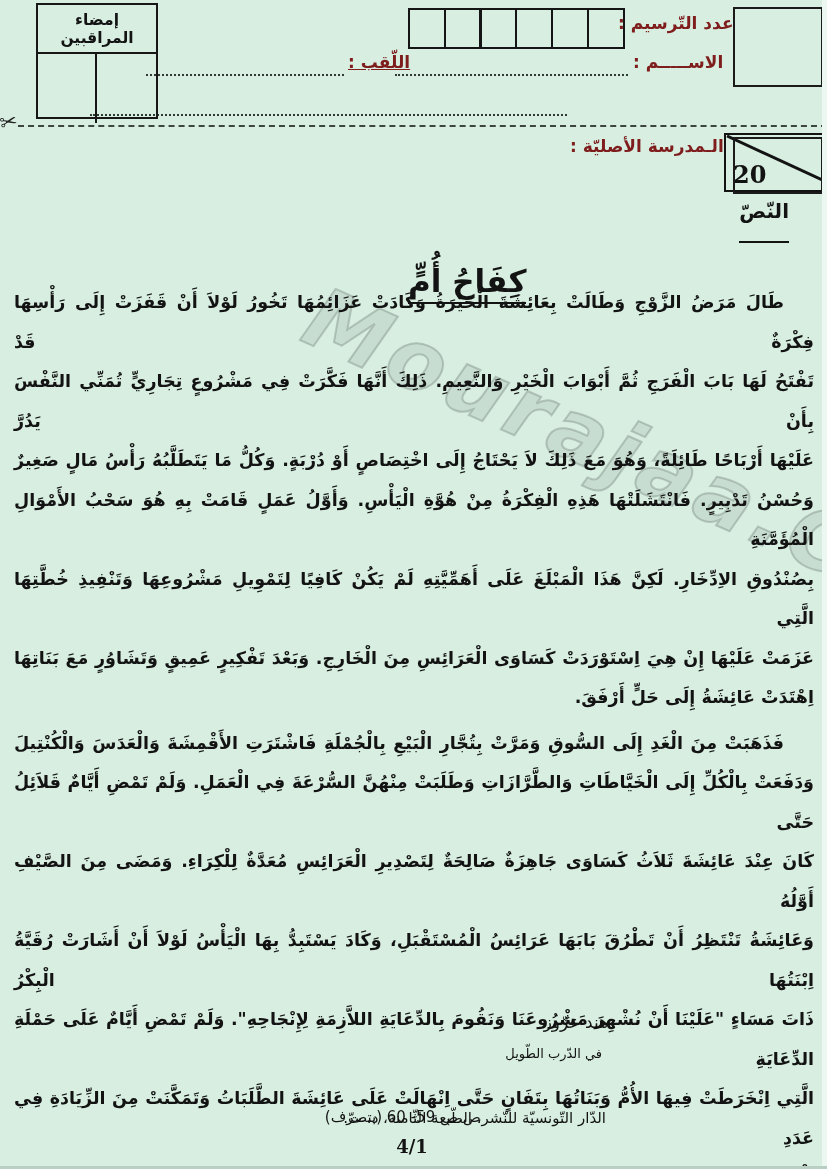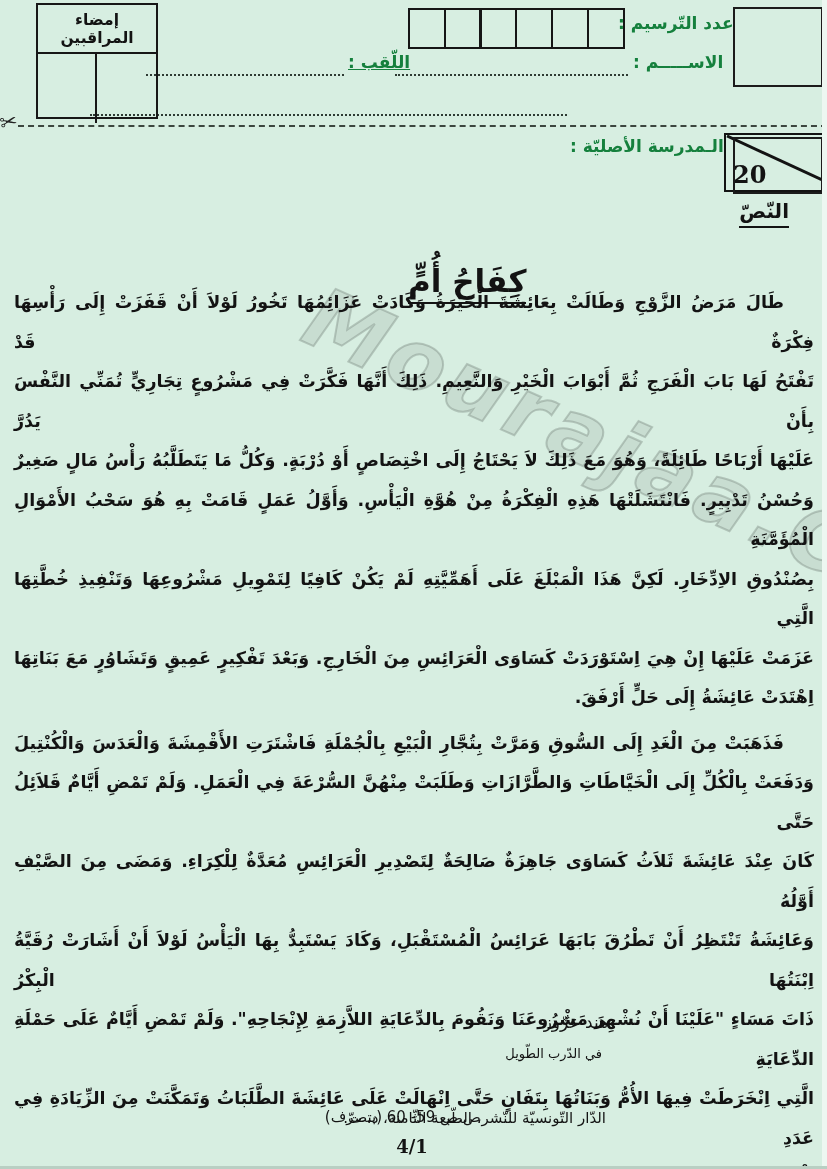--- a/index.html
+++ b/index.html
@@ -4,35 +4,35 @@
 <style>
   html,body{margin:0;padding:0;background:#cfe6da;}
   .page{
     position:relative;width:827px;height:1169px;overflow:hidden;
     background:#d7eee1;
     font-family:"DejaVu Sans",sans-serif;
     color:#131313;direction:rtl;
   }
   
   .abs{position:absolute;}
-  .hdr-label{font-weight:bold;font-size:17px;color:#15803d;white-space:nowrap;}
+  .hdr-label{font-weight:bold;font-size:17px;color:#7f1d1d;white-space:nowrap;}
   .sq-box{border:2.5px solid #1b1b1b;background:transparent;}
   .reg-boxes{display:flex;flex-direction:row;}
   .reg-cell{width:34px;height:37px;border:2.2px solid #151515;margin-left:-2.2px;}
   .dotline{border-bottom:2px dotted #2e3a33;height:20px;}
   .sup-box{border:2.5px solid #171717;}
   .sup-head{border-bottom:2.3px solid #171717;text-align:center;font-weight:bold;font-size:15.5px;padding:6px 2px 5px;}
   .sup-cells{position:relative;height:69px;}
   .sup-div{position:absolute;top:0;bottom:0;right:59px;width:2.3px;background:#171717;}
   .cutline{border-top:2px dashed #3c463f;height:0;}
   .scissors{font-size:21px;color:#222;transform:rotate(-12deg);line-height:1;}
   .score-box{border:2.5px solid #131313;position:relative;}
   .score-num{position:absolute;left:7px;bottom:1px;font-family:"DejaVu Serif",serif;font-weight:bold;font-size:24px;}
   
-  .section-label{font-weight:bold;font-size:20px;border-bottom:2.2px solid #131313;padding-bottom:3px;margin-left:8px;}
+  .section-label{font-weight:bold;font-size:20px;border-bottom:2.2px solid #131313;padding-bottom:18px;margin-left:8px;}
   .doc-title{font-weight:bold;font-size:31px;border-bottom:2.2px solid #131313;padding-bottom:3px;white-space:nowrap;margin-top:24px;}
   
   .body-text{left:14px;right:13px;top:283px;font-size:17.5px;font-weight:bold;line-height:39.5px;}
   .para{margin:0 0 6px 0;}
   .ln{text-align:justify;text-align-last:justify;white-space:normal;}
   .ln.first{text-indent:30px;}
   .ln.last{text-align-last:right;}
   
   .foot{text-align:right;font-weight:normal;white-space:nowrap;}
   .pagenum{font-family:"DejaVu Serif",serif;font-weight:bold;font-size:18px;direction:ltr;text-align:center;}

